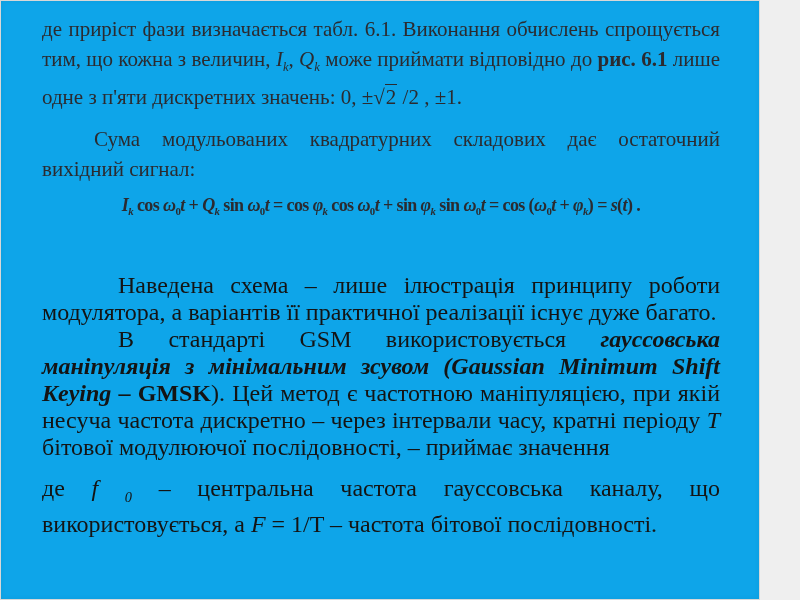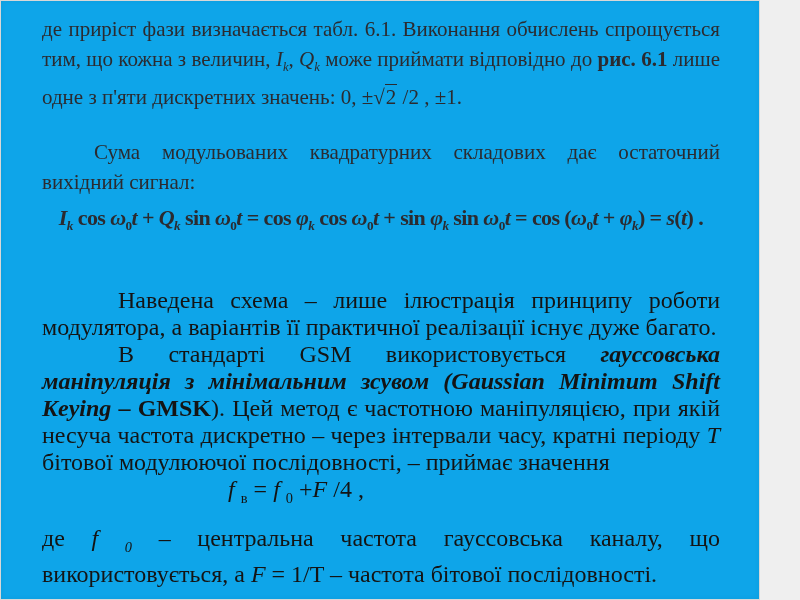--- a/index.html
+++ b/index.html
@@ -14,23 +14,23 @@
     box-shadow: inset 0 0 0 1px #d8d8d8, inset 0 0 6px rgba(0,0,0,0.07);
     font-family: "Liberation Serif", "DejaVu Serif", serif;
   }
   .content { padding: 14px 40px 0 42px; }
 
   
   .scan { color: #2b2b30; filter: blur(0.35px); }
 
   .para { margin: 0; }
   .p1 { font-size: 21px; line-height: 30px; text-align: justify; }
-  .p2 { font-size: 21px; line-height: 30px; text-align: justify; text-indent: 52px; margin-top: 25px; }
+  .p2 { font-size: 21px; line-height: 30px; text-align: justify; text-indent: 52px; margin-top: 12px; }
   .f1 {
-    font-size: 22px; line-height: 30px; margin-top: 6px;
+    font-size: 18px; line-height: 30px; margin-top: 6px;
     text-align: center; white-space: nowrap; letter-spacing: -0.6px;
   }
 
   .lower { color: #141414; font-size: 24px; line-height: 27px; }
   .p3 { margin-top: 46px; text-align: justify; text-indent: 76px; }
   .p4 { text-align: justify; text-indent: 76px; }
   .ffreq { text-align: center; margin-right: 170px; line-height: 26px; }
   .p5 { margin-top: 14px; text-align: justify; }
 
   
@@ -55,18 +55,17 @@
     <p class="para scan p2"><span class="seg-n">Сума модульованих квадратурних складових дає остаточний вихідний сигнал:</span></p>
 
     <div class="scan f1"><span class="seg-bi">I</span><span class="seg-subbi">k</span><span class="seg-b"> cos </span><span class="seg-bi">ω</span><span class="seg-subb">0</span><span class="seg-bi">t</span><span class="seg-b"> + </span><span class="seg-bi">Q</span><span class="seg-subbi">k</span><span class="seg-b"> sin </span><span class="seg-bi">ω</span><span class="seg-subb">0</span><span class="seg-bi">t</span><span class="seg-b"> = cos </span><span class="seg-bi">φ</span><span class="seg-subbi">k</span><span class="seg-b"> cos </span><span class="seg-bi">ω</span><span class="seg-subb">0</span><span class="seg-bi">t</span><span class="seg-b"> + sin </span><span class="seg-bi">φ</span><span class="seg-subbi">k</span><span class="seg-b"> sin </span><span class="seg-bi">ω</span><span class="seg-subb">0</span><span class="seg-bi">t</span><span class="seg-b"> = cos (</span><span class="seg-bi">ω</span><span class="seg-subb">0</span><span class="seg-bi">t</span><span class="seg-b"> + </span><span class="seg-bi">φ</span><span class="seg-subbi">k</span><span class="seg-b">) = </span><span class="seg-bi">s</span><span class="seg-b">(</span><span class="seg-bi">t</span><span class="seg-b">) .</span></div>
 
     <p class="para lower p3"><span class="seg-n">Наведена схема – лише ілюстрація принципу роботи модулятора, а варіантів її практичної реалізації існує дуже багато.</span></p>
 
     <p class="para lower p4"><span class="seg-n">В стандарті GSM використовується </span><span class="seg-bi">гауссовська маніпуляція з мінімальним зсувом (Gaussian Minimum Shift Keying</span><span class="seg-b"> – </span><span class="seg-b">GMSK</span><span class="seg-n">). Цей метод є частотною маніпуляцією, при якій несуча частота дискретно – через інтервали часу, кратні періоду </span><span class="seg-i">T</span><span class="seg-n"> бітової модулюючої послідовності, – приймає значення</span></p>
 
 
 
-    <div class="lower ffreq"><span class="seg-i">f </span><span class="seg-sub">в</span><span class="seg-n"> = </span><span class="seg-i">f </span><span class="seg-sub">0</span><span class="seg-n"> +</span><span class="seg-i">F</span><span class="seg-n"> /4 ,</span></div>
 
     <p class="para lower p5"><span class="seg-n">де </span><span class="seg-i">f </span><span class="seg-subi">0</span><span class="seg-n"> – центральна частота гауссовська каналу, що використовується, а </span><span class="seg-i">F</span><span class="seg-n"> = 1/T – частота бітової послідовності.</span></p>
 
   </div>
 </div>
 
 </body></html>

